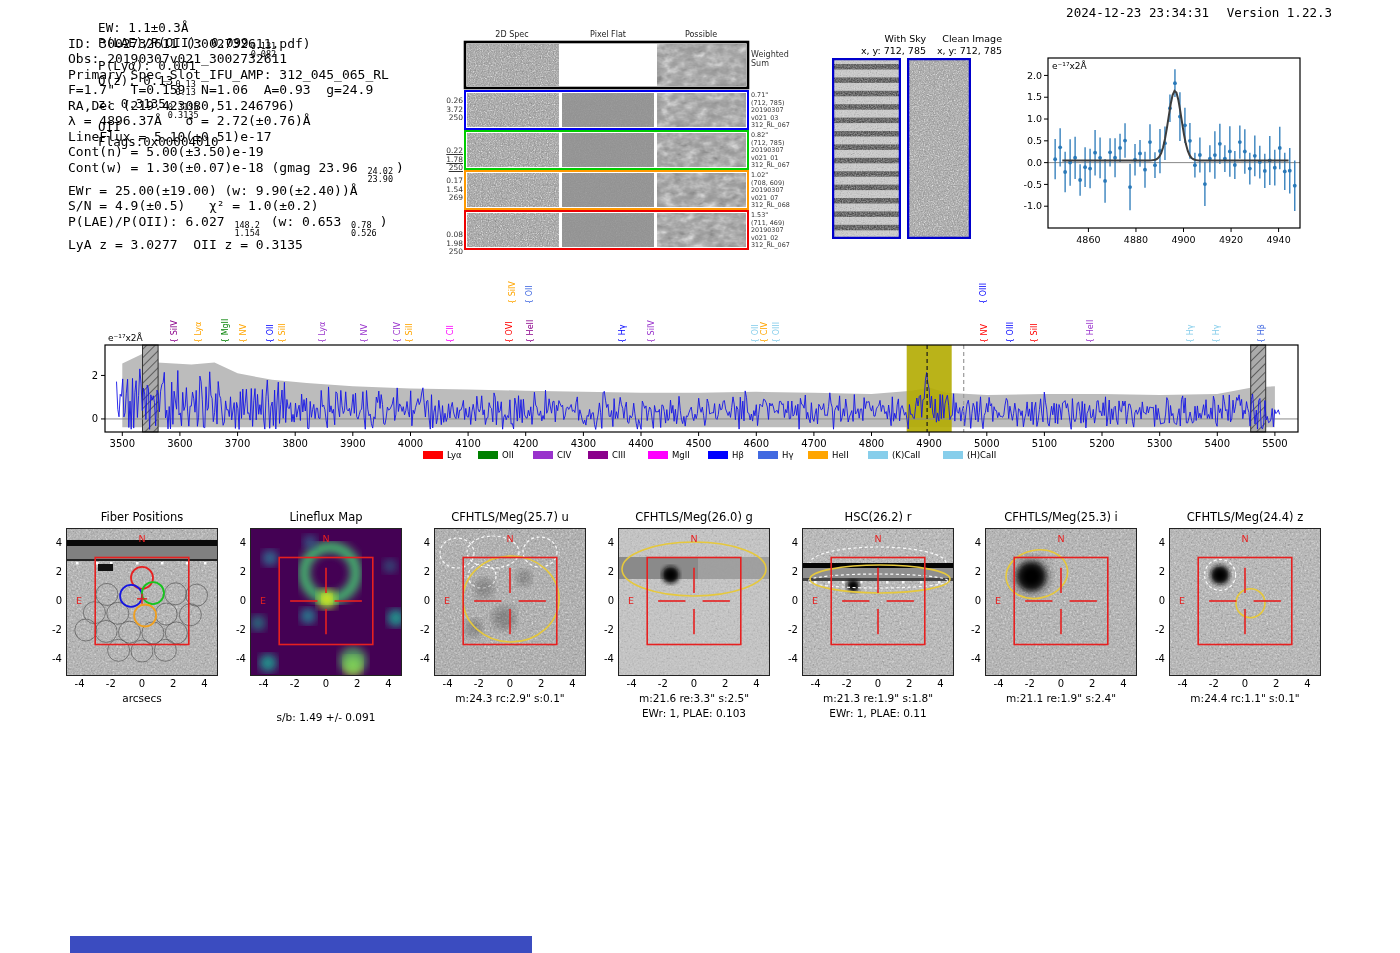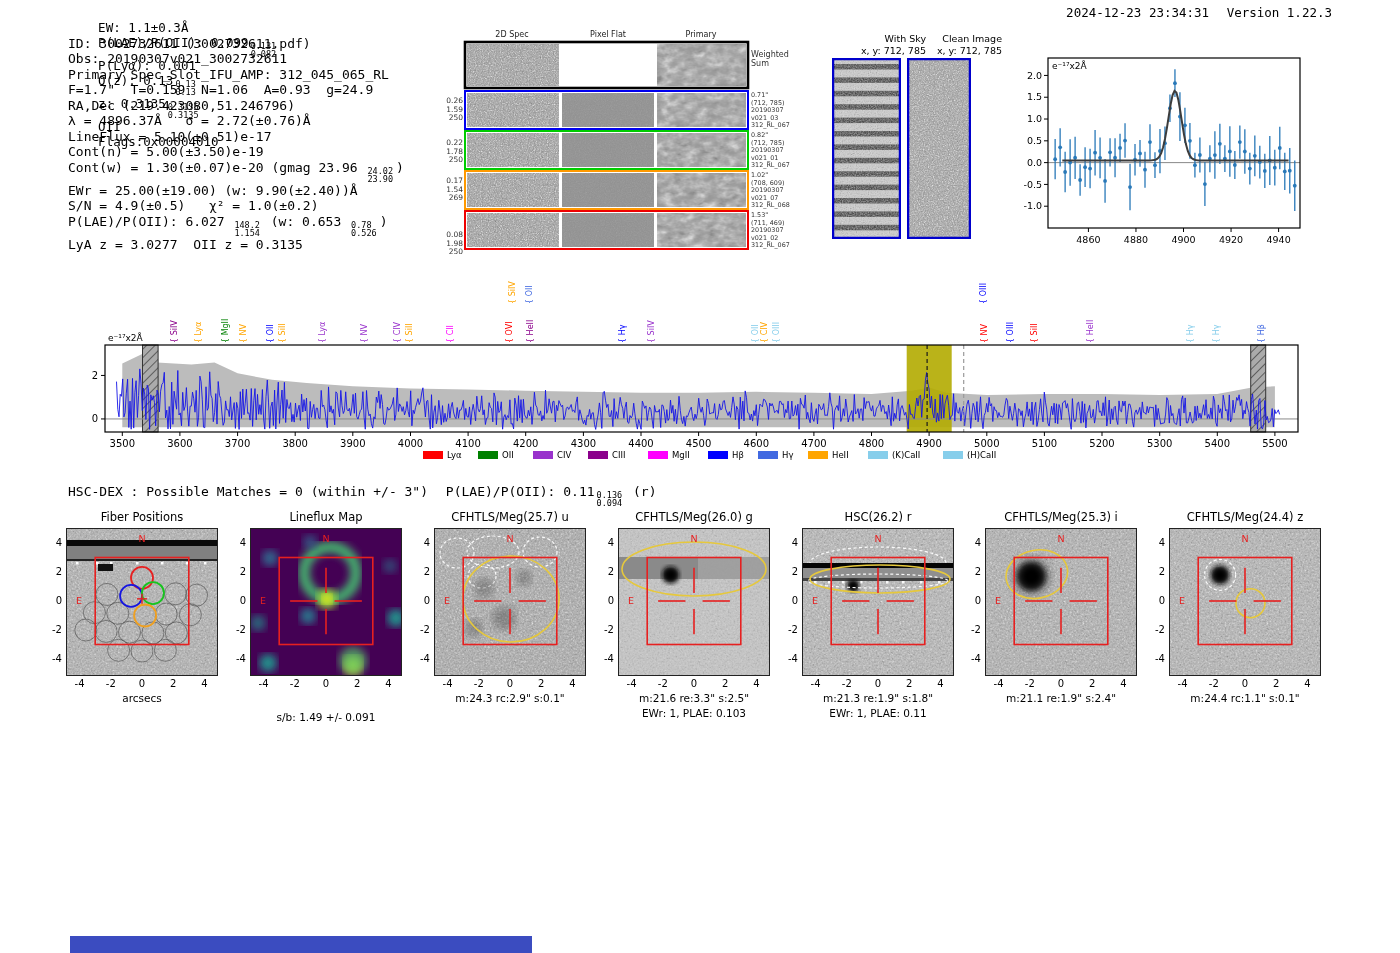--- a/index.html
+++ b/index.html
@@ -92,31 +92,31 @@
 
   <div class="abs mono" id="info-block">
       <div class="iline"><span>ID: 3002732611 (3002732611.pdf)</span></div>
       <div class="iline"><span>Obs: 20190307v021_3002732611</span></div>
       <div class="iline"><span>Primary Spec_Slot_IFU_AMP: 312_045_065_RL</span></div>
       <div class="iline"><span>F=1.7"  T=0.159  N=1.06  A=0.93  g=24.9</span></div>
       <div class="iline"><span>RA,Dec (219.423080,51.246796)</span></div>
       <div class="iline"><span>λ = 4896.37Å   σ = 2.72(±0.76)Å</span></div>
       <div class="iline"><span>LineFlux = 5.10(±0.51)e-17</span></div>
       <div class="iline"><span>Cont(n) = 5.00(±3.50)e-19</span></div>
-      <div class="iline"><span>Cont(w) = 1.30(±0.07)e-20 (gmag 23.96 </span><span class="stk"><span>24.02</span><span>23.90</span></span><span>)</span></div>
+      <div class="iline"><span>Cont(w) = 1.30(±0.07)e-18 (gmag 23.96 </span><span class="stk"><span>24.02</span><span>23.90</span></span><span>)</span></div>
       <div class="iline"><span>EWr = 25.00(±19.00) (w: 9.90(±2.40))Å</span></div>
       <div class="iline"><span>S/N = 4.9(±0.5)   χ² = 1.0(±0.2)</span></div>
       <div class="iline"><span>P(LAE)/P(OII): 6.027 </span><span class="stk"><span>148.2</span><span>1.154</span></span><span> (w: 0.653 </span><span class="stk"><span>0.78</span><span>0.526</span></span><span>)</span></div>
       <div class="iline"><span>LyA z = 3.0277  OII z = 0.3135</span></div>
     </div>
 
   <div class="abs" id="spec2d">
     <div class="s2h" style="left:27px">2D Spec</div>
     <div class="s2h" style="left:123px">Pixel Flat</div>
-    <div class="s2h" style="left:216px">Primary</div>
+    <div class="s2h" style="left:216px">Possible</div>
   <svg width="390" height="220" viewBox="0 0 390 220" style="position:absolute;left:0;top:12px">
         <rect x="27" y="4" width="92" height="42" fill="#9a9a9a"></rect>
         <rect x="27" y="4" width="92" height="42" filter="url(#nzA)"></rect>
         <rect x="122" y="4" width="92" height="42" fill="#ffffff"></rect>
         <rect x="217" y="4" width="89" height="42" fill="#999999"></rect>
         <rect x="217" y="4" width="89" height="42" filter="url(#nzS)"></rect>
         <rect x="25" y="2" width="283" height="46" fill="none" stroke="#000000" stroke-width="2.6"></rect>
         <rect x="27" y="53" width="92" height="34" fill="#9a9a9a"></rect>
         <rect x="27" y="53" width="92" height="34" filter="url(#nzA)"></rect>
         <rect x="122" y="53" width="92" height="34" fill="#929292"></rect>
@@ -145,31 +145,31 @@
         <rect x="217" y="173" width="89" height="34" fill="#999999"></rect>
         <rect x="217" y="173" width="89" height="34" filter="url(#nzS)"></rect>
         <rect x="25" y="171" width="283" height="38" fill="none" stroke="#ee0000" stroke-width="2"></rect>
       </svg>
       <div class="s2r" style="top: 22px; font-size: 8px; line-height: 9px;">
         <div>Weighted</div>
         <div>Sum</div>
       </div>
       <div class="s2l" style="top: 69px;">
         <div>0.26</div>
-        <div>1.59</div>
+        <div>3.72</div>
         <div>250</div>
       </div>
       <div class="s2r" style="top: 64px;">
         <div>0.71"</div>
         <div>(712, 785)</div>
         <div>20190307</div>
         <div>v021_03</div>
         <div>312_RL_067</div>
       </div>
-      <div class="s2l" style="top: 111px;">
+      <div class="s2l" style="top: 119px; text-decoration: underline;">
         <div>0.22</div>
         <div>1.78</div>
         <div>250</div>
       </div>
       <div class="s2r" style="top: 104px;">
         <div>0.82"</div>
         <div>(712, 785)</div>
         <div>20190307</div>
         <div>v021_01</div>
         <div>312_RL_067</div>
@@ -225,28 +225,20 @@
   <div class="abs" style="left:877px;top:33px;width:125px;height:210px" id="cleanimg">
     <div class="skyt" style="top:0;width:125px">Clean Image</div>
     <div class="skyt" style="top:12px;width:125px">x, y: 712, 785</div>
   <svg width="64" height="181" viewBox="0 0 64 181" style="position:absolute;left:30px;top:25px">
         <rect x="0" y="0" width="64" height="181" fill="#a0a0a0"></rect>
         <rect x="0" y="0" width="64" height="181" filter="url(#nzB)"></rect>
         <rect x="1" y="1" width="62" height="179" fill="none" stroke="#0000cc" stroke-width="2.5"></rect>
       </svg>
     </div>
 
-  <div class="abs mono" id="hsc-line">
-    <span class="hseg">HSC-DEX : Possible Matches = 0 (within +/- 3")</span>
-    <span>P(LAE)/P(OII): 0.11</span><span class="stk">
-        <span>0.136</span>
-        <span>0.094</span>
-      </span>
-    <span>(r)</span>
-  </div>
 
   <div class="abs" id="cutouts" style="left:0;top:0;width:1400px;height:953px">
       <div class="cpanel" style="left: 32px;">
         <div class="ctitle">Fiber Positions</div>
         <svg width="152" height="148" viewBox="0 0 152 148" class="cimg">
           <rect x="0" y="0" width="152" height="148" fill="#b0b0b0"></rect>
           <rect x="0" y="0" width="152" height="148" filter="url(#nzC)" opacity="0.9"></rect>
           <rect x="0" y="12" width="152" height="6" fill="#0a0a0a"></rect>
           <rect x="0" y="18" width="152" height="13" fill="#808080"></rect>
           <rect x="0" y="31" width="152" height="2" fill="#222"></rect>

